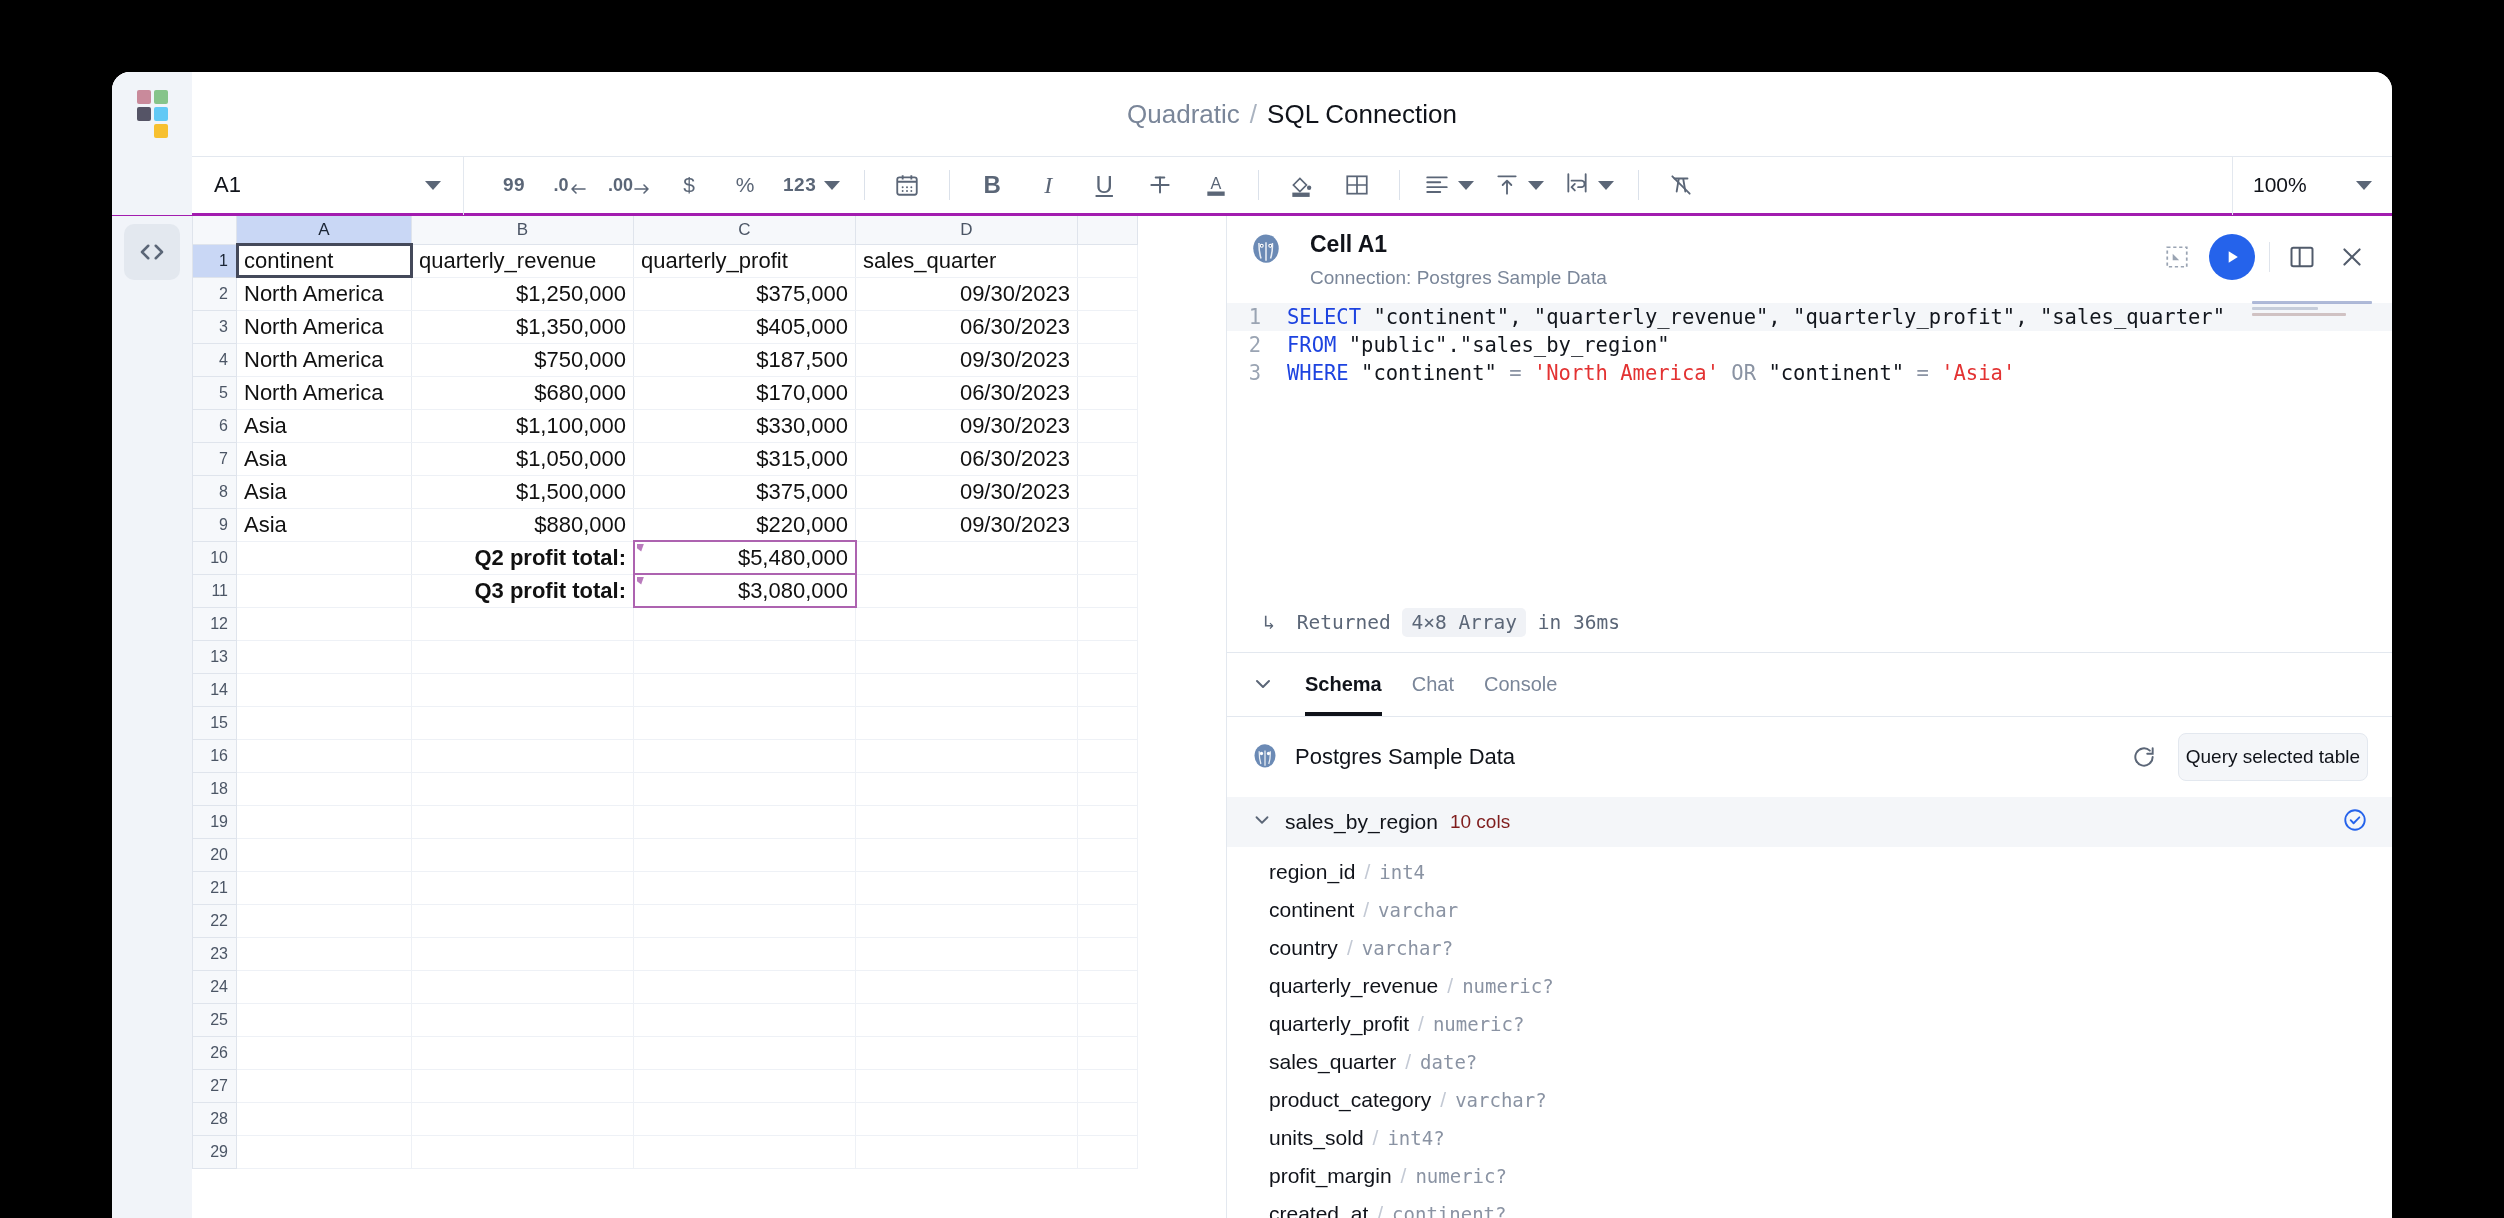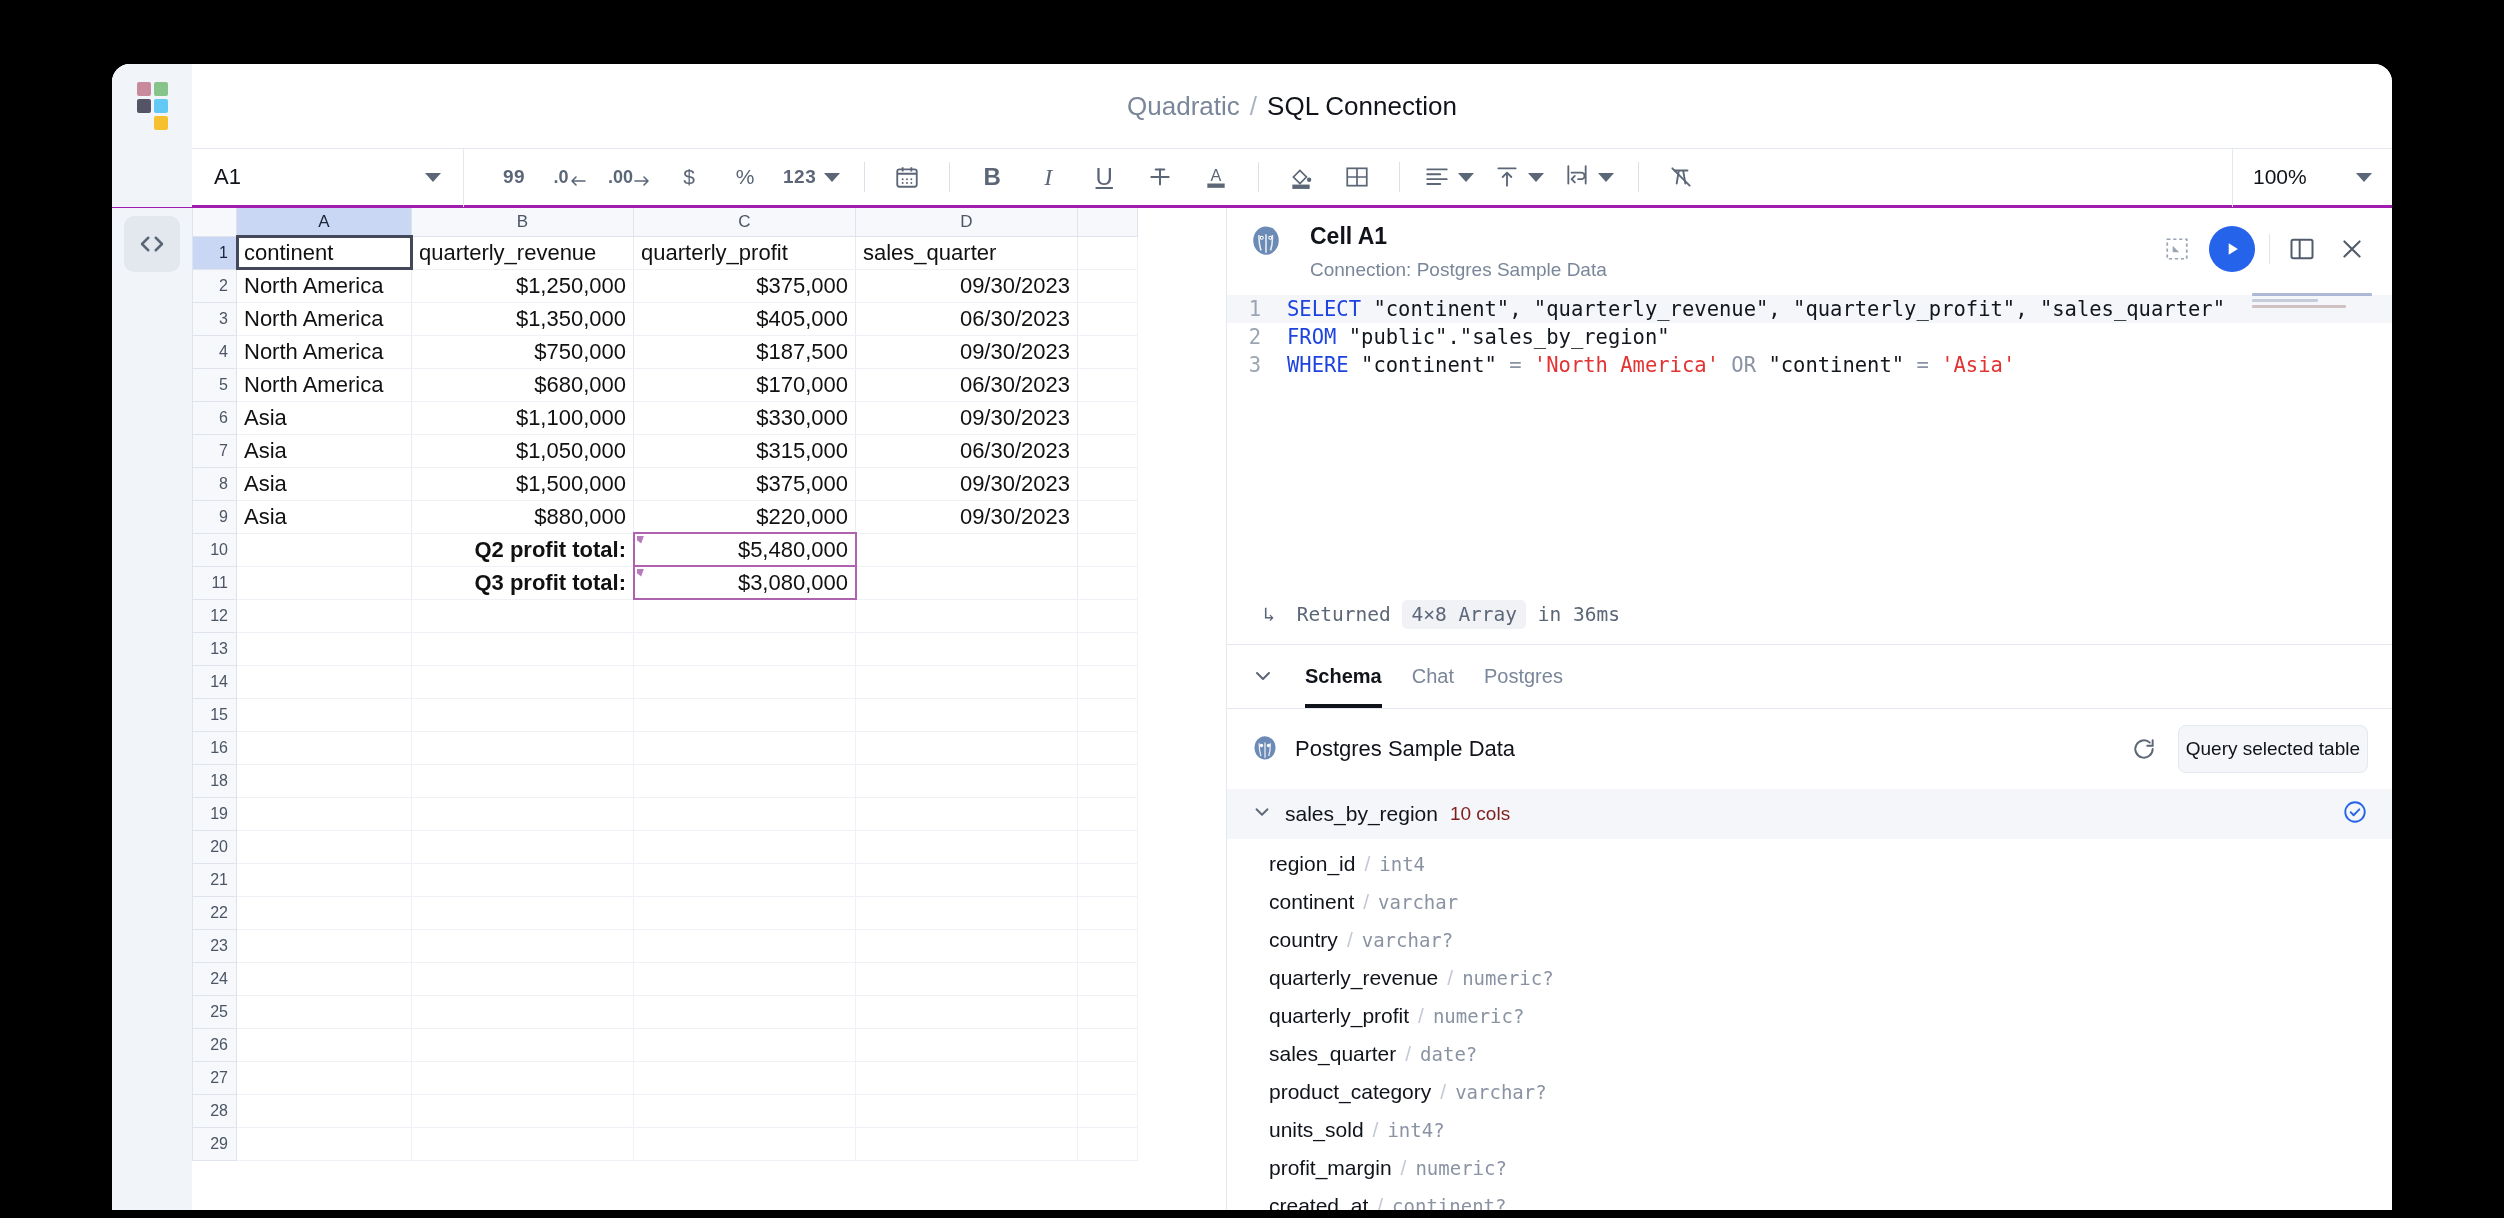--- a/index.html
+++ b/index.html
@@ -4,21 +4,21 @@
 <style>
   * { box-sizing: border-box; margin: 0; padding: 0; }
   html, body {
     width: 2504px; height: 1218px;
     background: #000;
     font-family: "Liberation Sans", sans-serif;
     overflow: hidden;
   }
   .app-window {
     position: absolute;
-    left: 112px; top: 64px;
+    left: 112px; top: 72px;
     width: 2280px; height: 1146px;
     background: #fff;
     border-radius: 18px 18px 0 0;
     overflow: hidden;
     display: flex;
     flex-direction: column;
   }
   
   .topbar {
     height: 84px;
@@ -733,21 +733,21 @@
       </div>
 
       <div class="tabs">
         <span class="chev">
           <svg width="24" height="24" viewBox="0 0 24 24" fill="none" stroke="#5b6677" stroke-width="2" stroke-linecap="round" stroke-linejoin="round">
               <path d="M6 9l6 6 6-6"></path>
             </svg>
         </span>
         <span class="tab active">Schema</span>
         <span class="tab">Chat</span>
-        <span class="tab">Postgres</span>
+        <span class="tab">Console</span>
       </div>
 
       <div class="schema-head">
         <svg width="28" height="28" viewBox="0 0 24 24">
           <ellipse cx="12" cy="11" rx="9" ry="10" fill="#6b8ab5"></ellipse>
           <path d="M7 7c0 4 .5 8 1.5 11M16.5 7c.2 4-.3 8-1.3 11M12 6.5v13" stroke="#fff" stroke-width="1.1" fill="none" opacity=".85"></path>
           <circle cx="9" cy="9" r="1.4" fill="#fff"></circle>
             <circle cx="15" cy="9" r="1.4" fill="#fff"></circle>
         </svg>
         <span class="schema-db">Postgres Sample Data</span>

